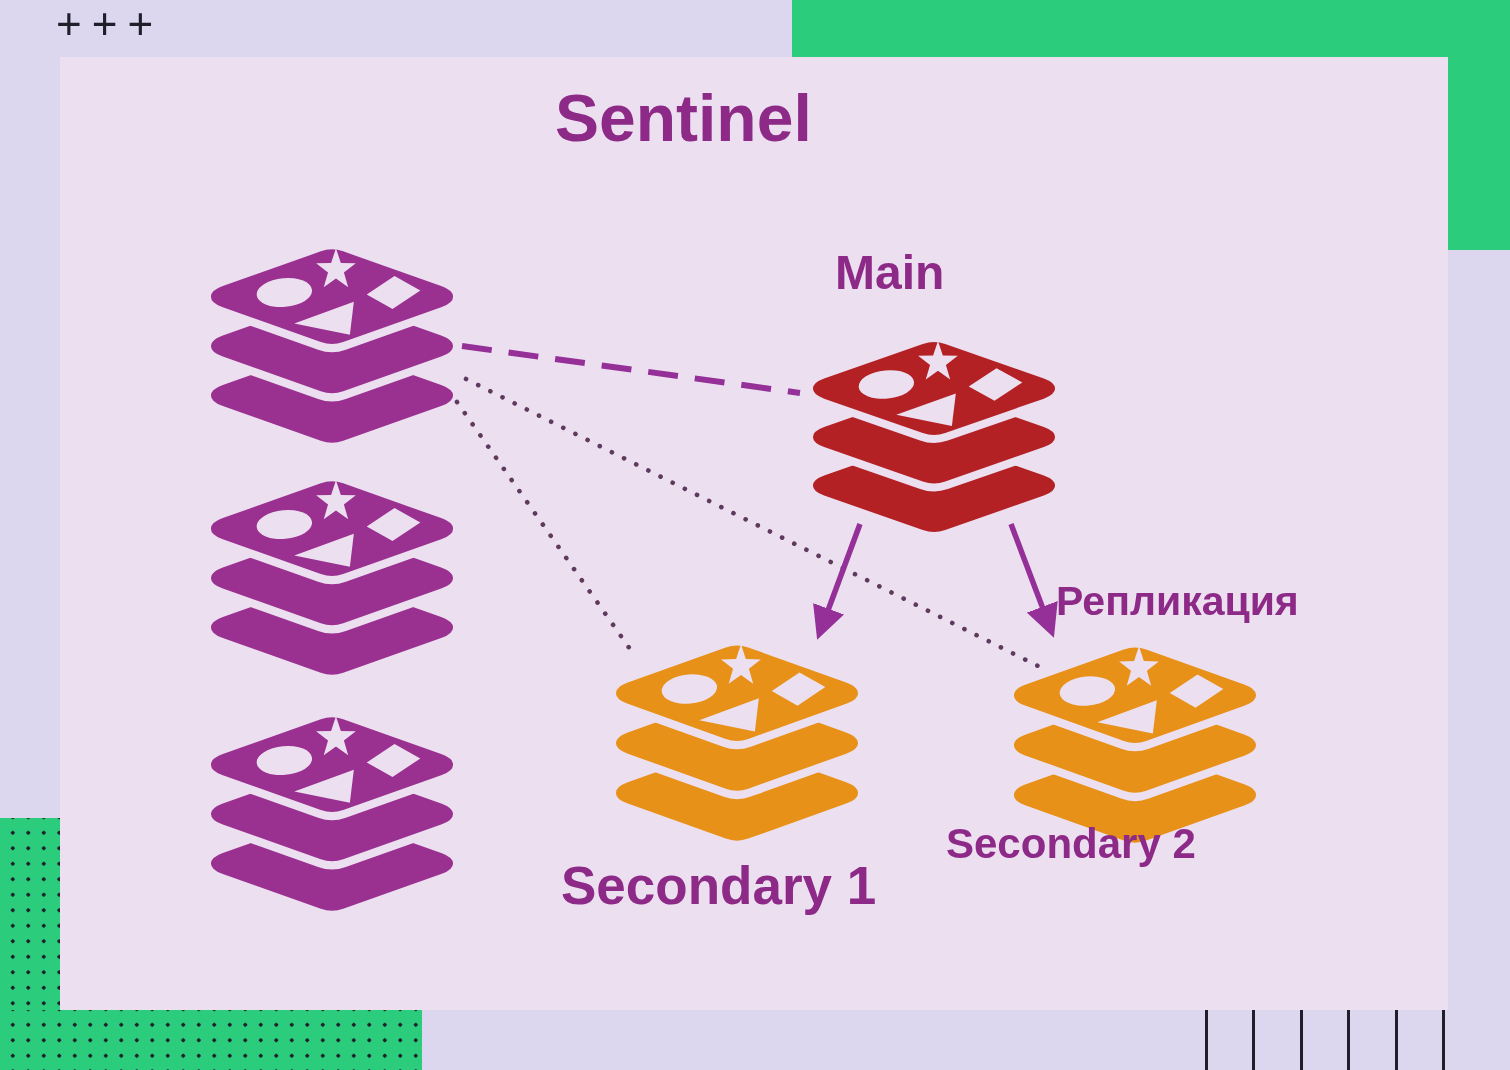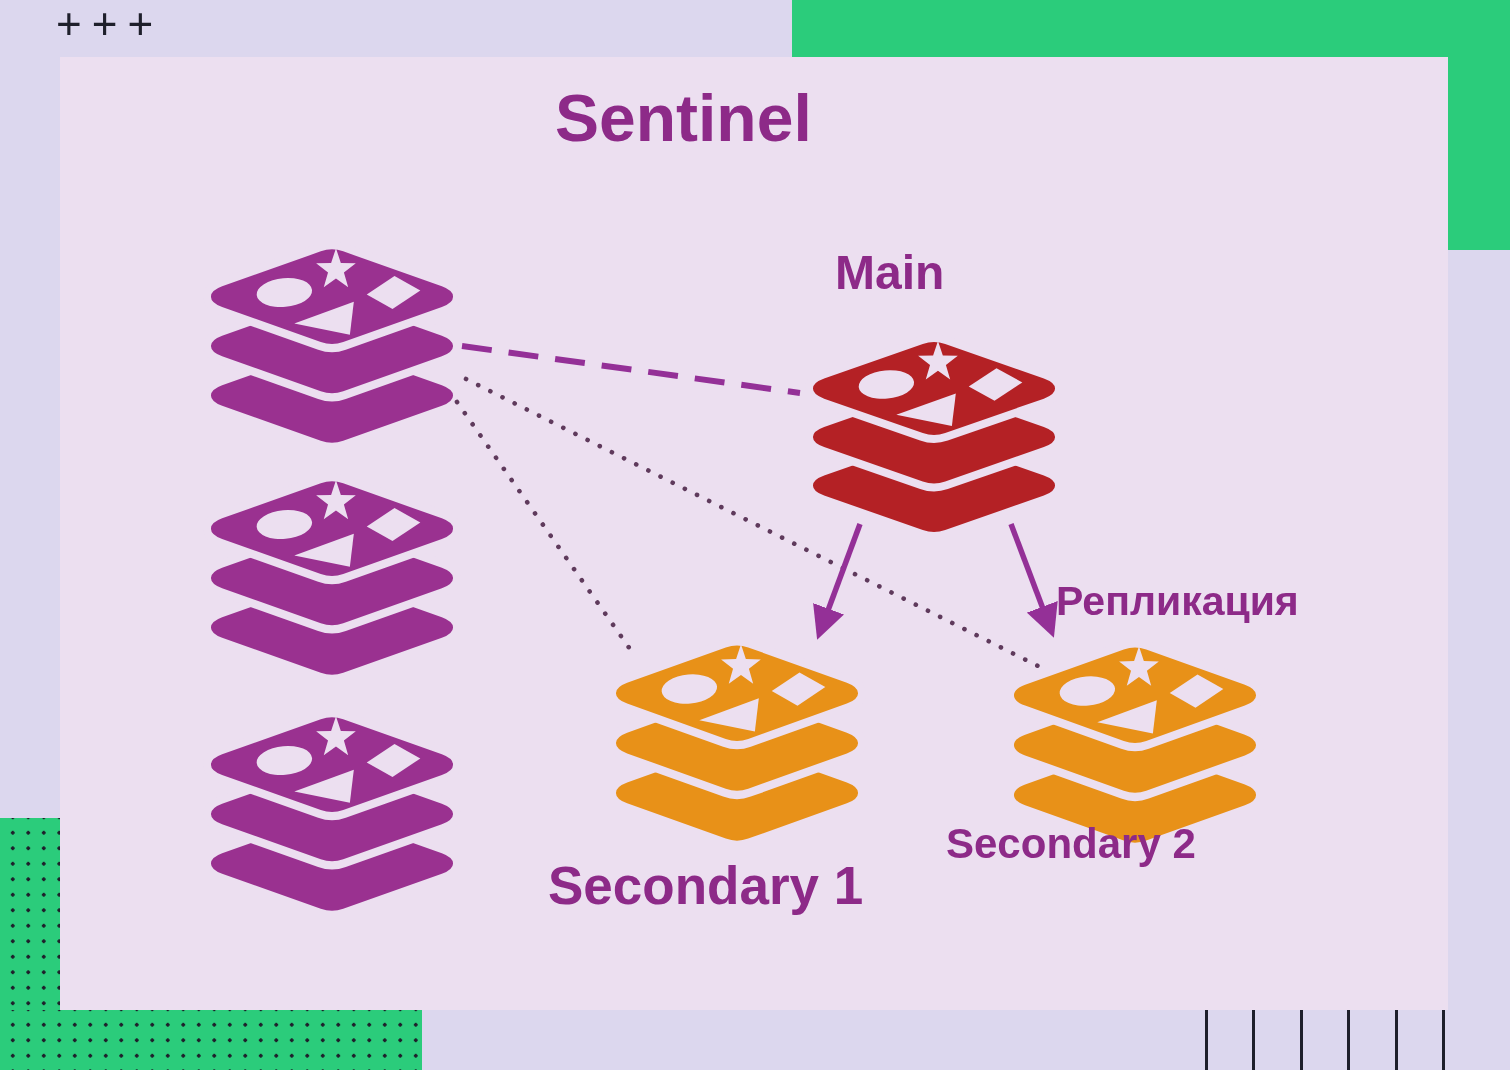--- a/index.html
+++ b/index.html
@@ -34,21 +34,21 @@
   .ruler-lines i:nth-child(4){left:1347px;}
   .ruler-lines i:nth-child(5){left:1395px;}
   .ruler-lines i:nth-child(6){left:1442px;}
 
   
   .panel{left:60px;top:57px;width:1388px;height:953px;background:var(--panel_bg);}
 
   .dlabel{color:var(--text_purple);text-align:left;line-height:1.05;white-space:nowrap;}
   .title{left:555px;top:84px;width:400px;font-size:66px;font-weight:bold;}
   .main-label{left:835px;top:248px;width:200px;font-size:48px;font-weight:bold;}
-  .sec1-label{left:548px;top:858px;width:390px;font-size:53px;font-weight:bold;}
+  .sec1-label{left:561px;top:858px;width:390px;font-size:53px;font-weight:bold;}
   .sec2-label{left:946px;top:822px;width:390px;font-size:42px;font-weight:bold;}
   .repl-label{left:1056px;top:536px;width:260px;font-size:41px;font-weight:bold;text-align:left;margin-top:44px;}
 
   
   .connectors{left:0;top:0;pointer-events:none;}
   .connectors path{fill:none;}
   .edge-dashed{stroke:var(--line_purple);stroke-width:6;stroke-dasharray:30 17;}
   .edge-dotted{stroke:var(--dotted_purple);stroke-width:4.6;stroke-linecap:round;stroke-dasharray:0.1 13.5;}
   .edge-arrow{stroke:var(--line_purple);stroke-width:5.5;}
   #arrowhead path{fill:var(--line_purple);stroke:none;}

